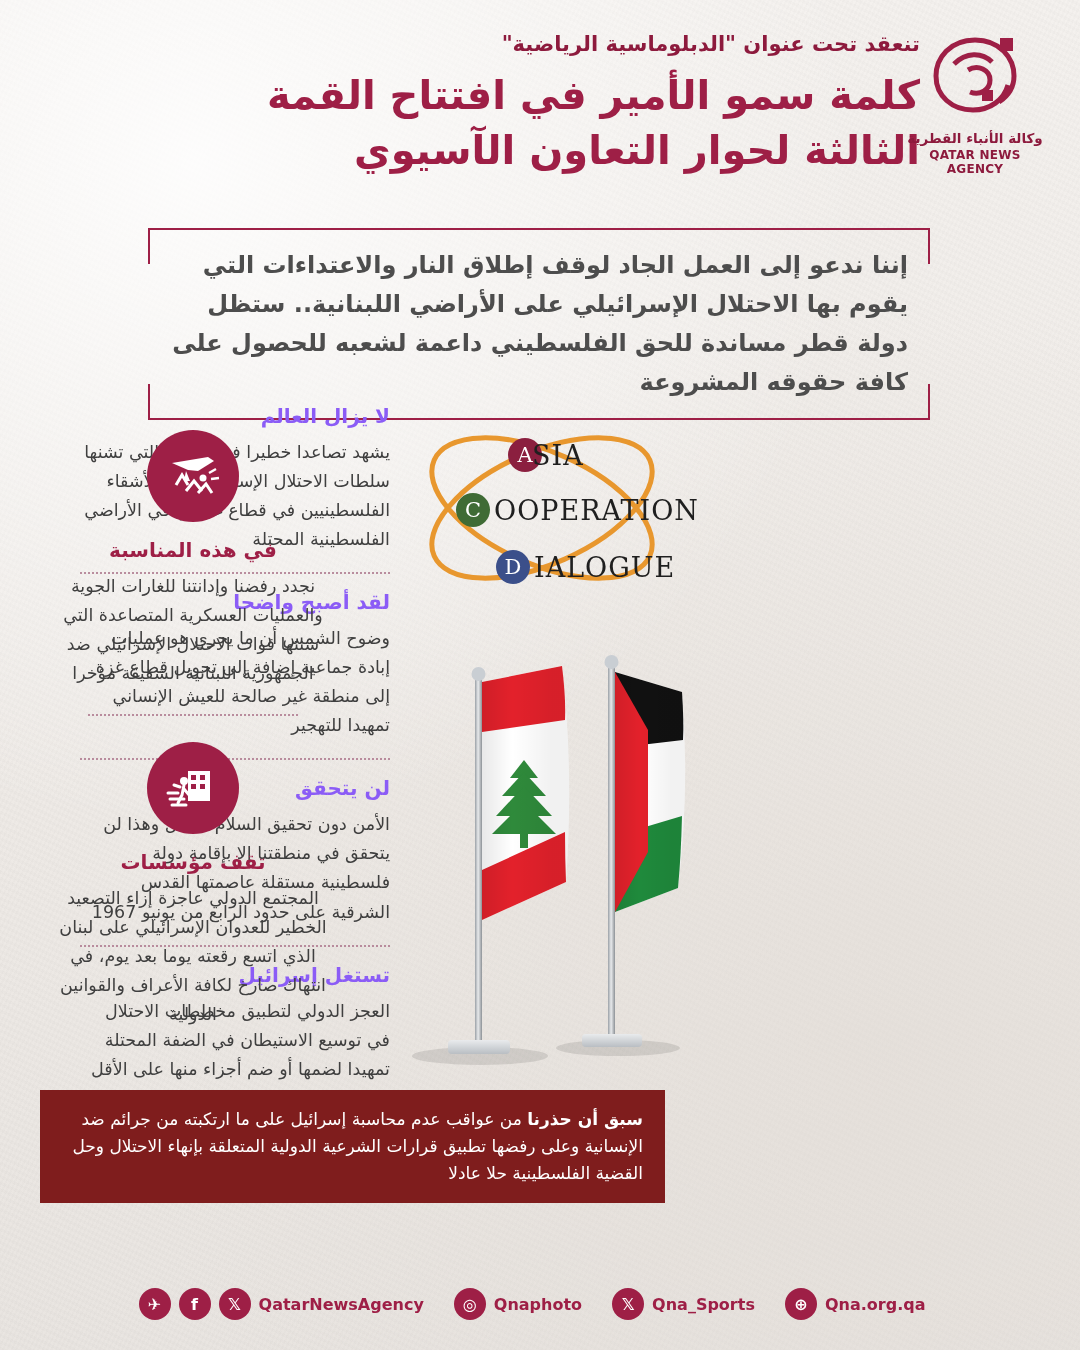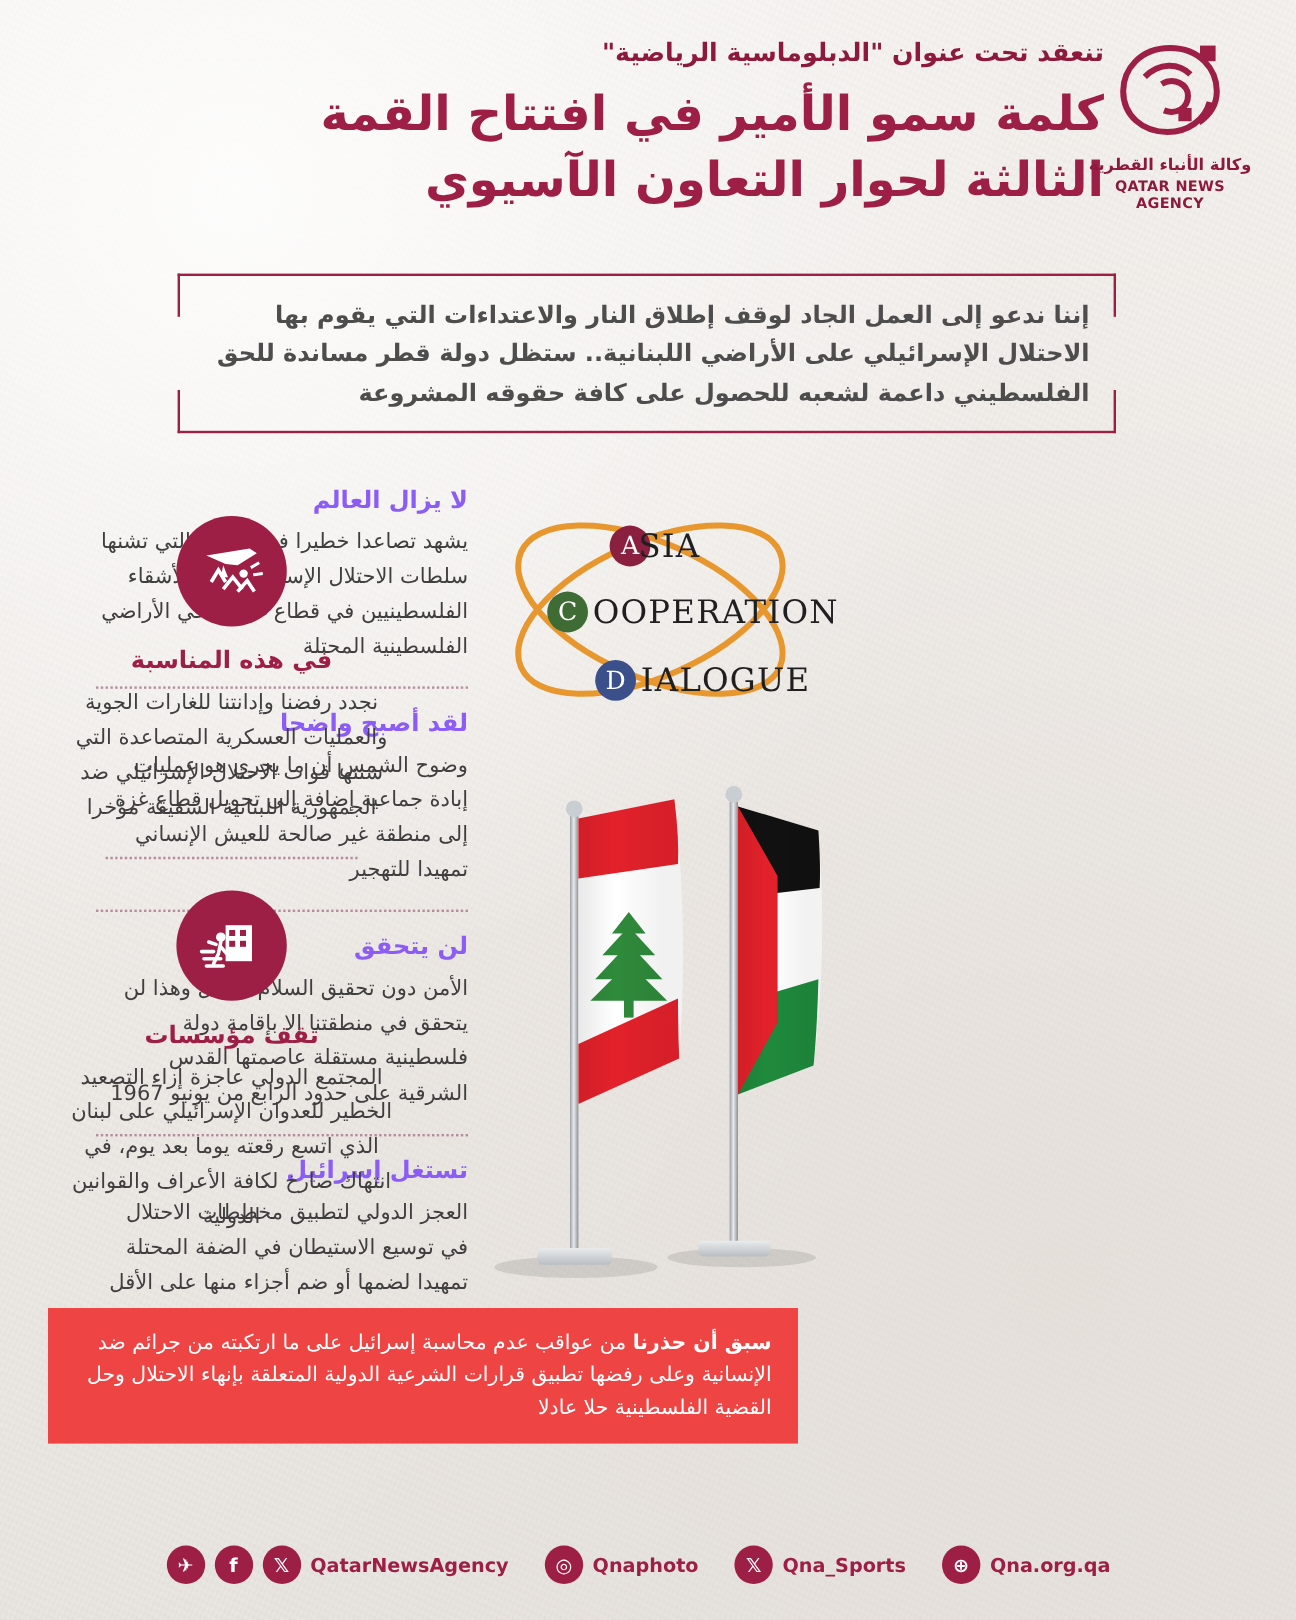--- a/index.html
+++ b/index.html
@@ -61,21 +61,21 @@
     content: ""; position: absolute; top: -2px; width: 2px; height: 36px; background: #9e1f46;
   }
   .quote-box::before { right: 0; }
   .quote-box::after  { left: 0; bottom: -2px; top: auto; }
   .quote-corner-a, .quote-corner-b {
     position: absolute; width: 2px; height: 36px; background: #9e1f46;
   }
   .quote-corner-a { right: 0; bottom: -2px; }
   .quote-corner-b { left: 0; top: -2px; }
   .quote-text {
-    color: #4d4d4d; font-size: 20px; line-height: 1.62; font-weight: bold; text-align: right;
+    color: #4d4d4d; font-size: 24px; line-height: 1.62; font-weight: bold; text-align: right;
   }
 
   
   .right-col { position: absolute; top: 404px; right: 690px; width: 310px; text-align: right; }
   .rc-item { margin-bottom: 6px; }
   .rc-title { color: #8b5cf6; font-size: 20px; font-weight: bold; margin-bottom: 10px; }
   .rc-body { color: #3f3f3f; font-size: 17.5px; line-height: 1.66; }
   .dotted-sep {
     border-top: 2px dotted #b07c91;
     margin: 18px 0 16px 0;
@@ -106,21 +106,21 @@
     color: #fff; font-family: "DejaVu Serif","Liberation Serif",serif;
     font-size: 21px; display: flex; align-items: center; justify-content: center;
   }
 
   
   .flags { position: absolute; left: 360px; top: 620px; width: 360px; height: 460px; }
 
   
   .bottom-box {
     position: absolute; left: 40px; top: 1090px; width: 625px; height: 113px;
-    background: #ef4444; padding: 16px 22px; text-align: right; direction: rtl;
+    background: #7f1d1d; padding: 16px 22px; text-align: right; direction: rtl;
   }
   .bottom-text { color: #ffffff; font-size: 17px; line-height: 1.6; }
   .bottom-text b { color: #ffffff; }
 
   
   .footer {
     position: absolute; bottom: 0; left: 0; width: 1080px; height: 92px;
     display: flex; align-items: center; justify-content: center; gap: 14px;
     direction: ltr;
   }

